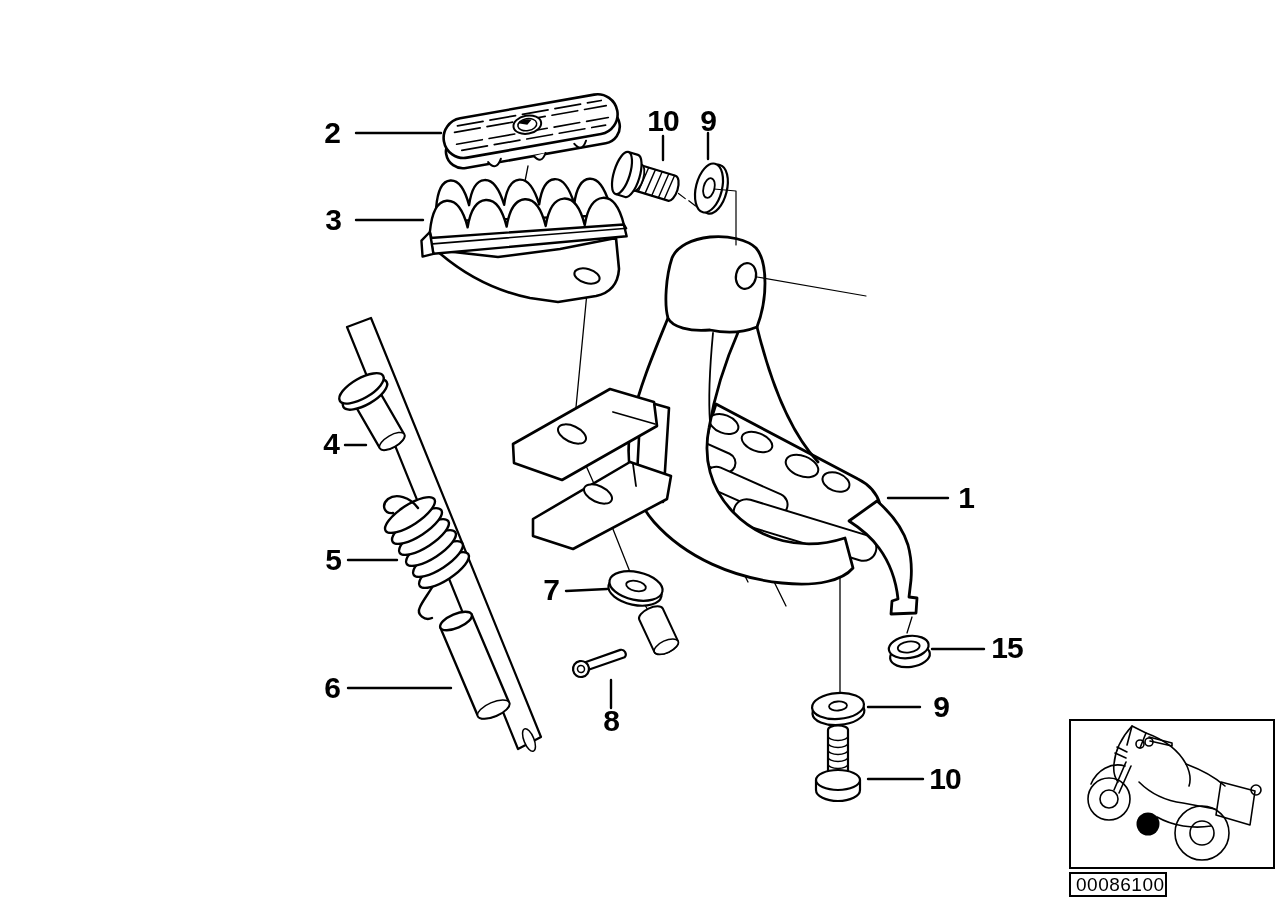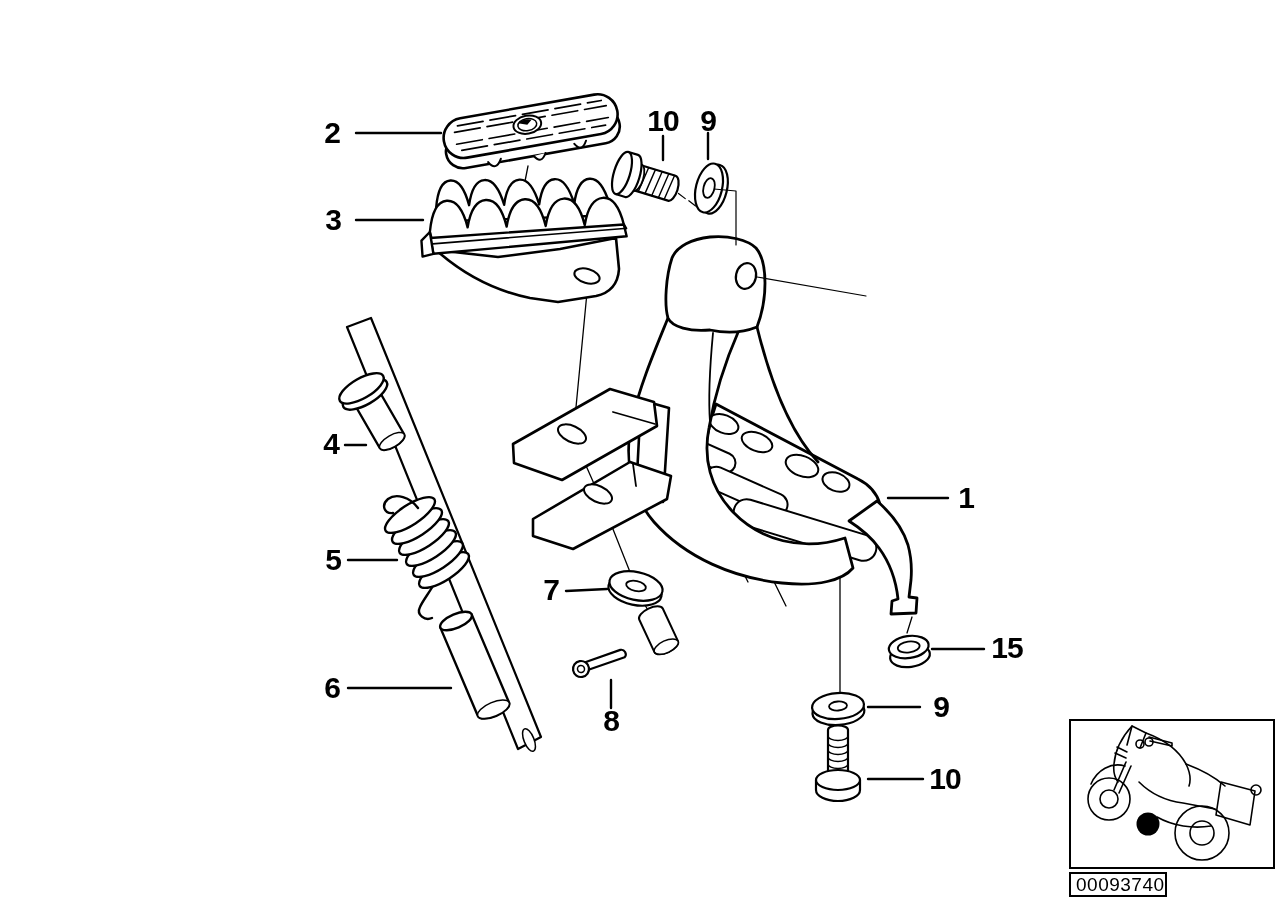--- a/index.html
+++ b/index.html
@@ -247,16 +247,16 @@
         <circle cx="185" cy="69" r="5"></circle>
         <circle cx="131" cy="112" r="27"></circle>
         <circle cx="131" cy="112" r="12"></circle>
         <path d="M86,96 C102,105 122,108 140,105"></path>
         <circle cx="77" cy="103" r="11.5" fill="#000" stroke="none"></circle>
       </g>
     </svg>
   </div>
 
   <div class="idbox">
-    <span>00093740</span>
+    <span>00086100</span>
   </div>
 
 </div>
 
 </body></html>

